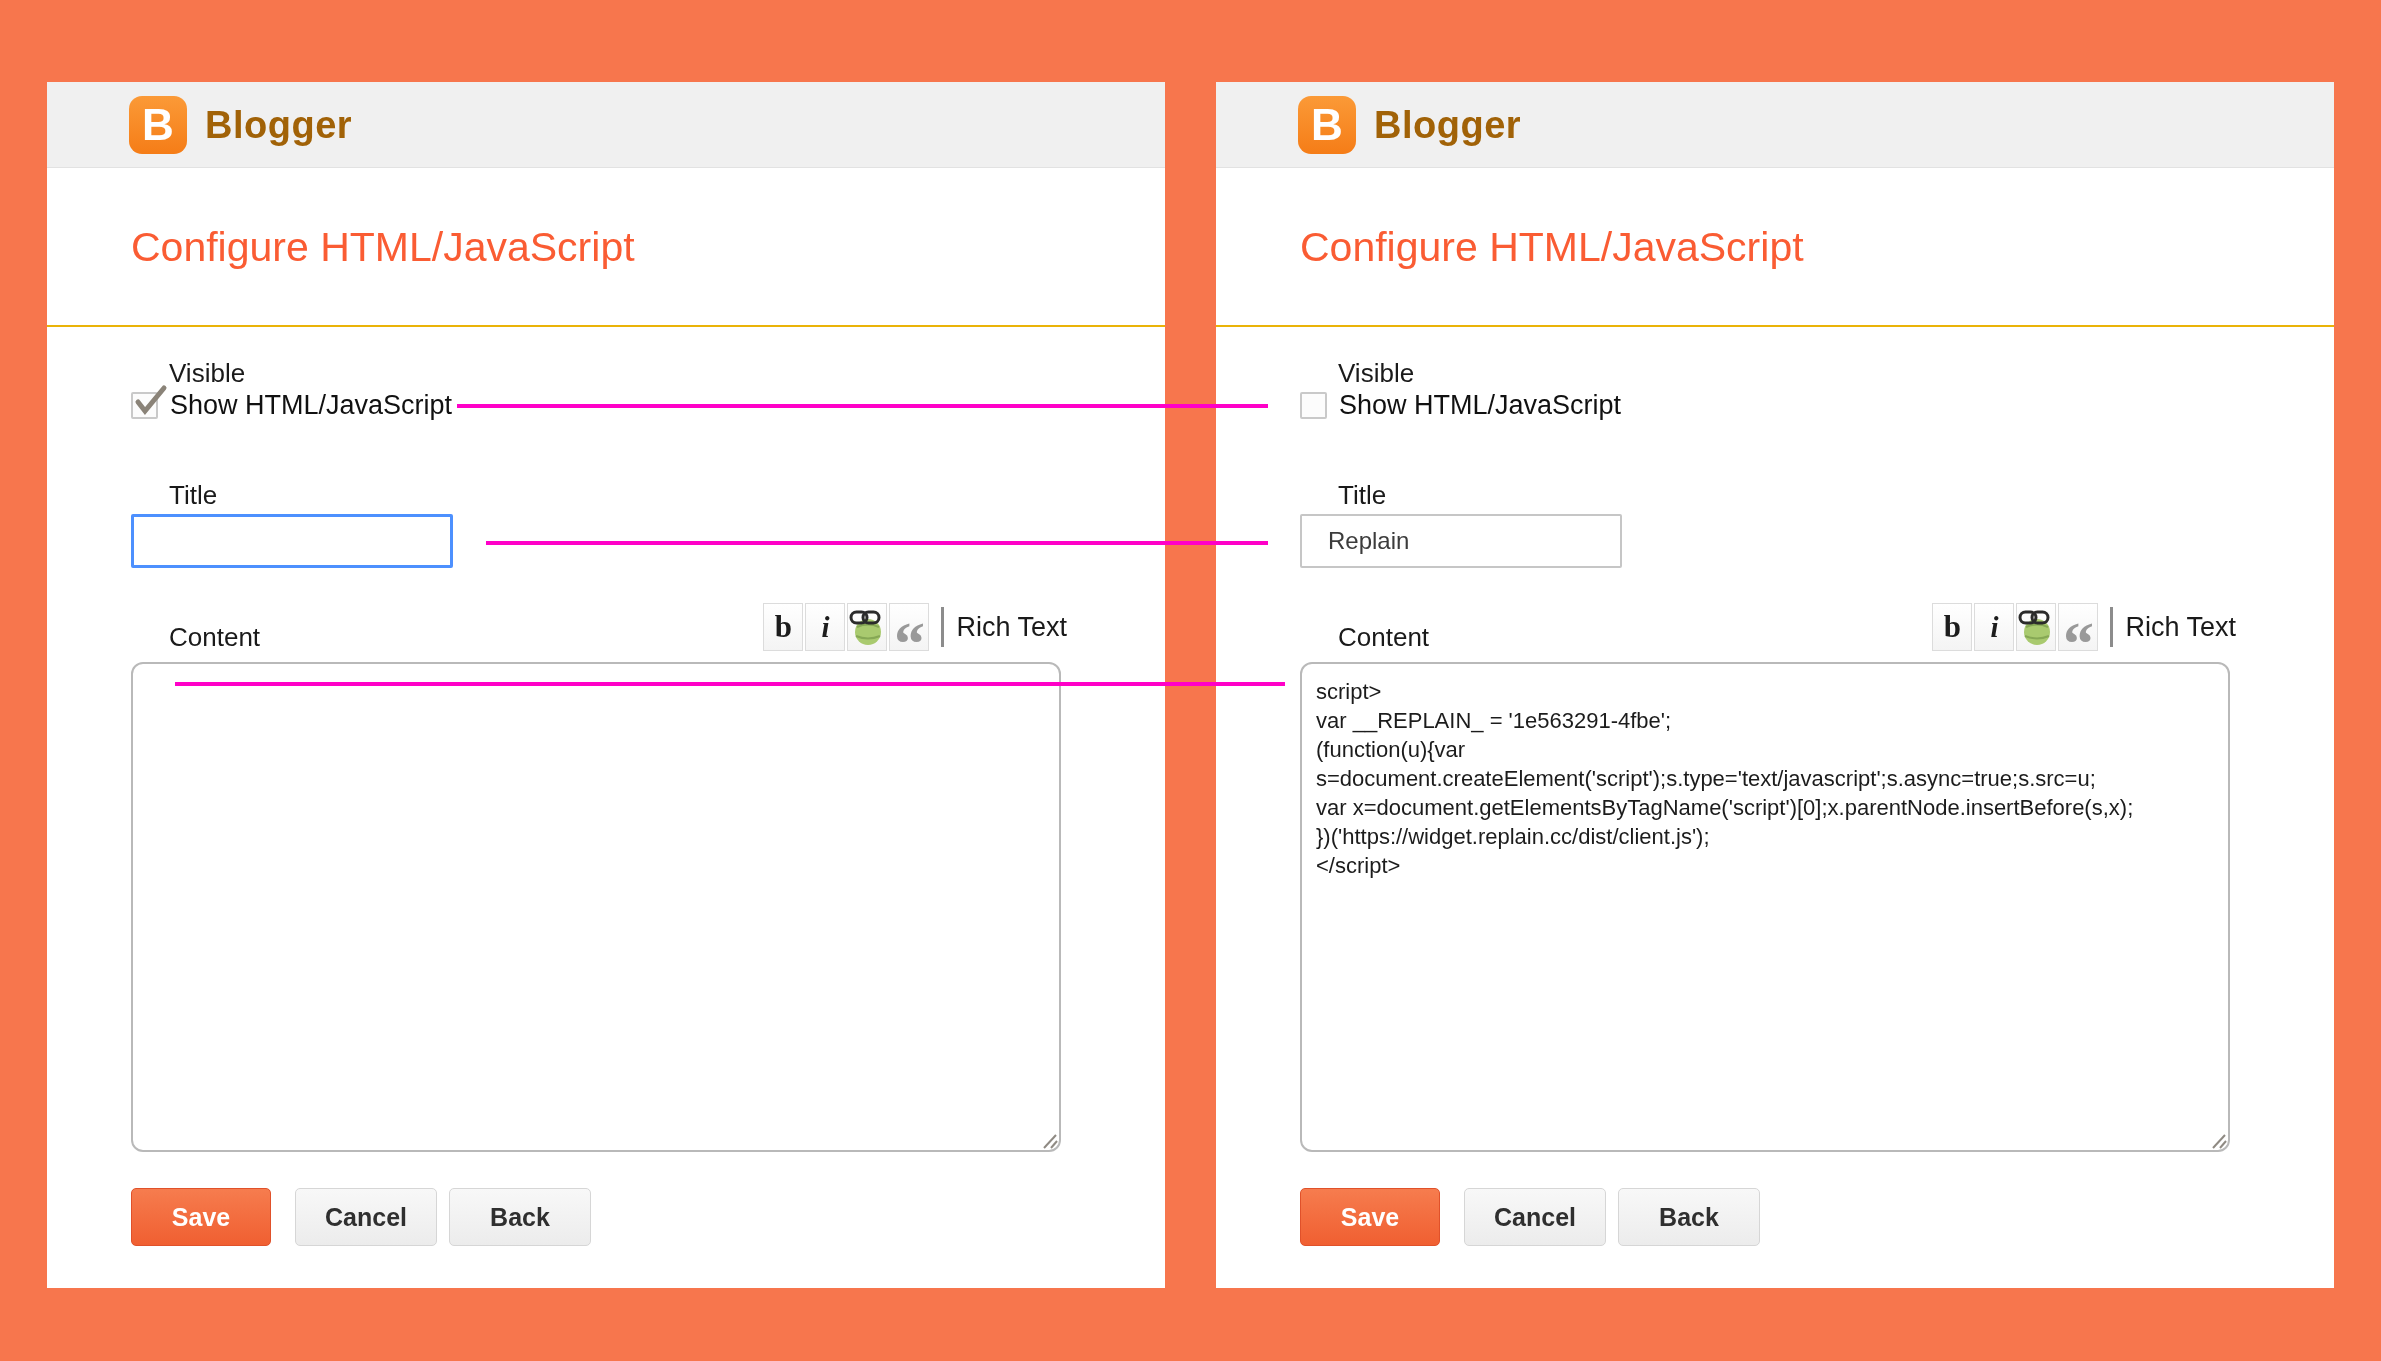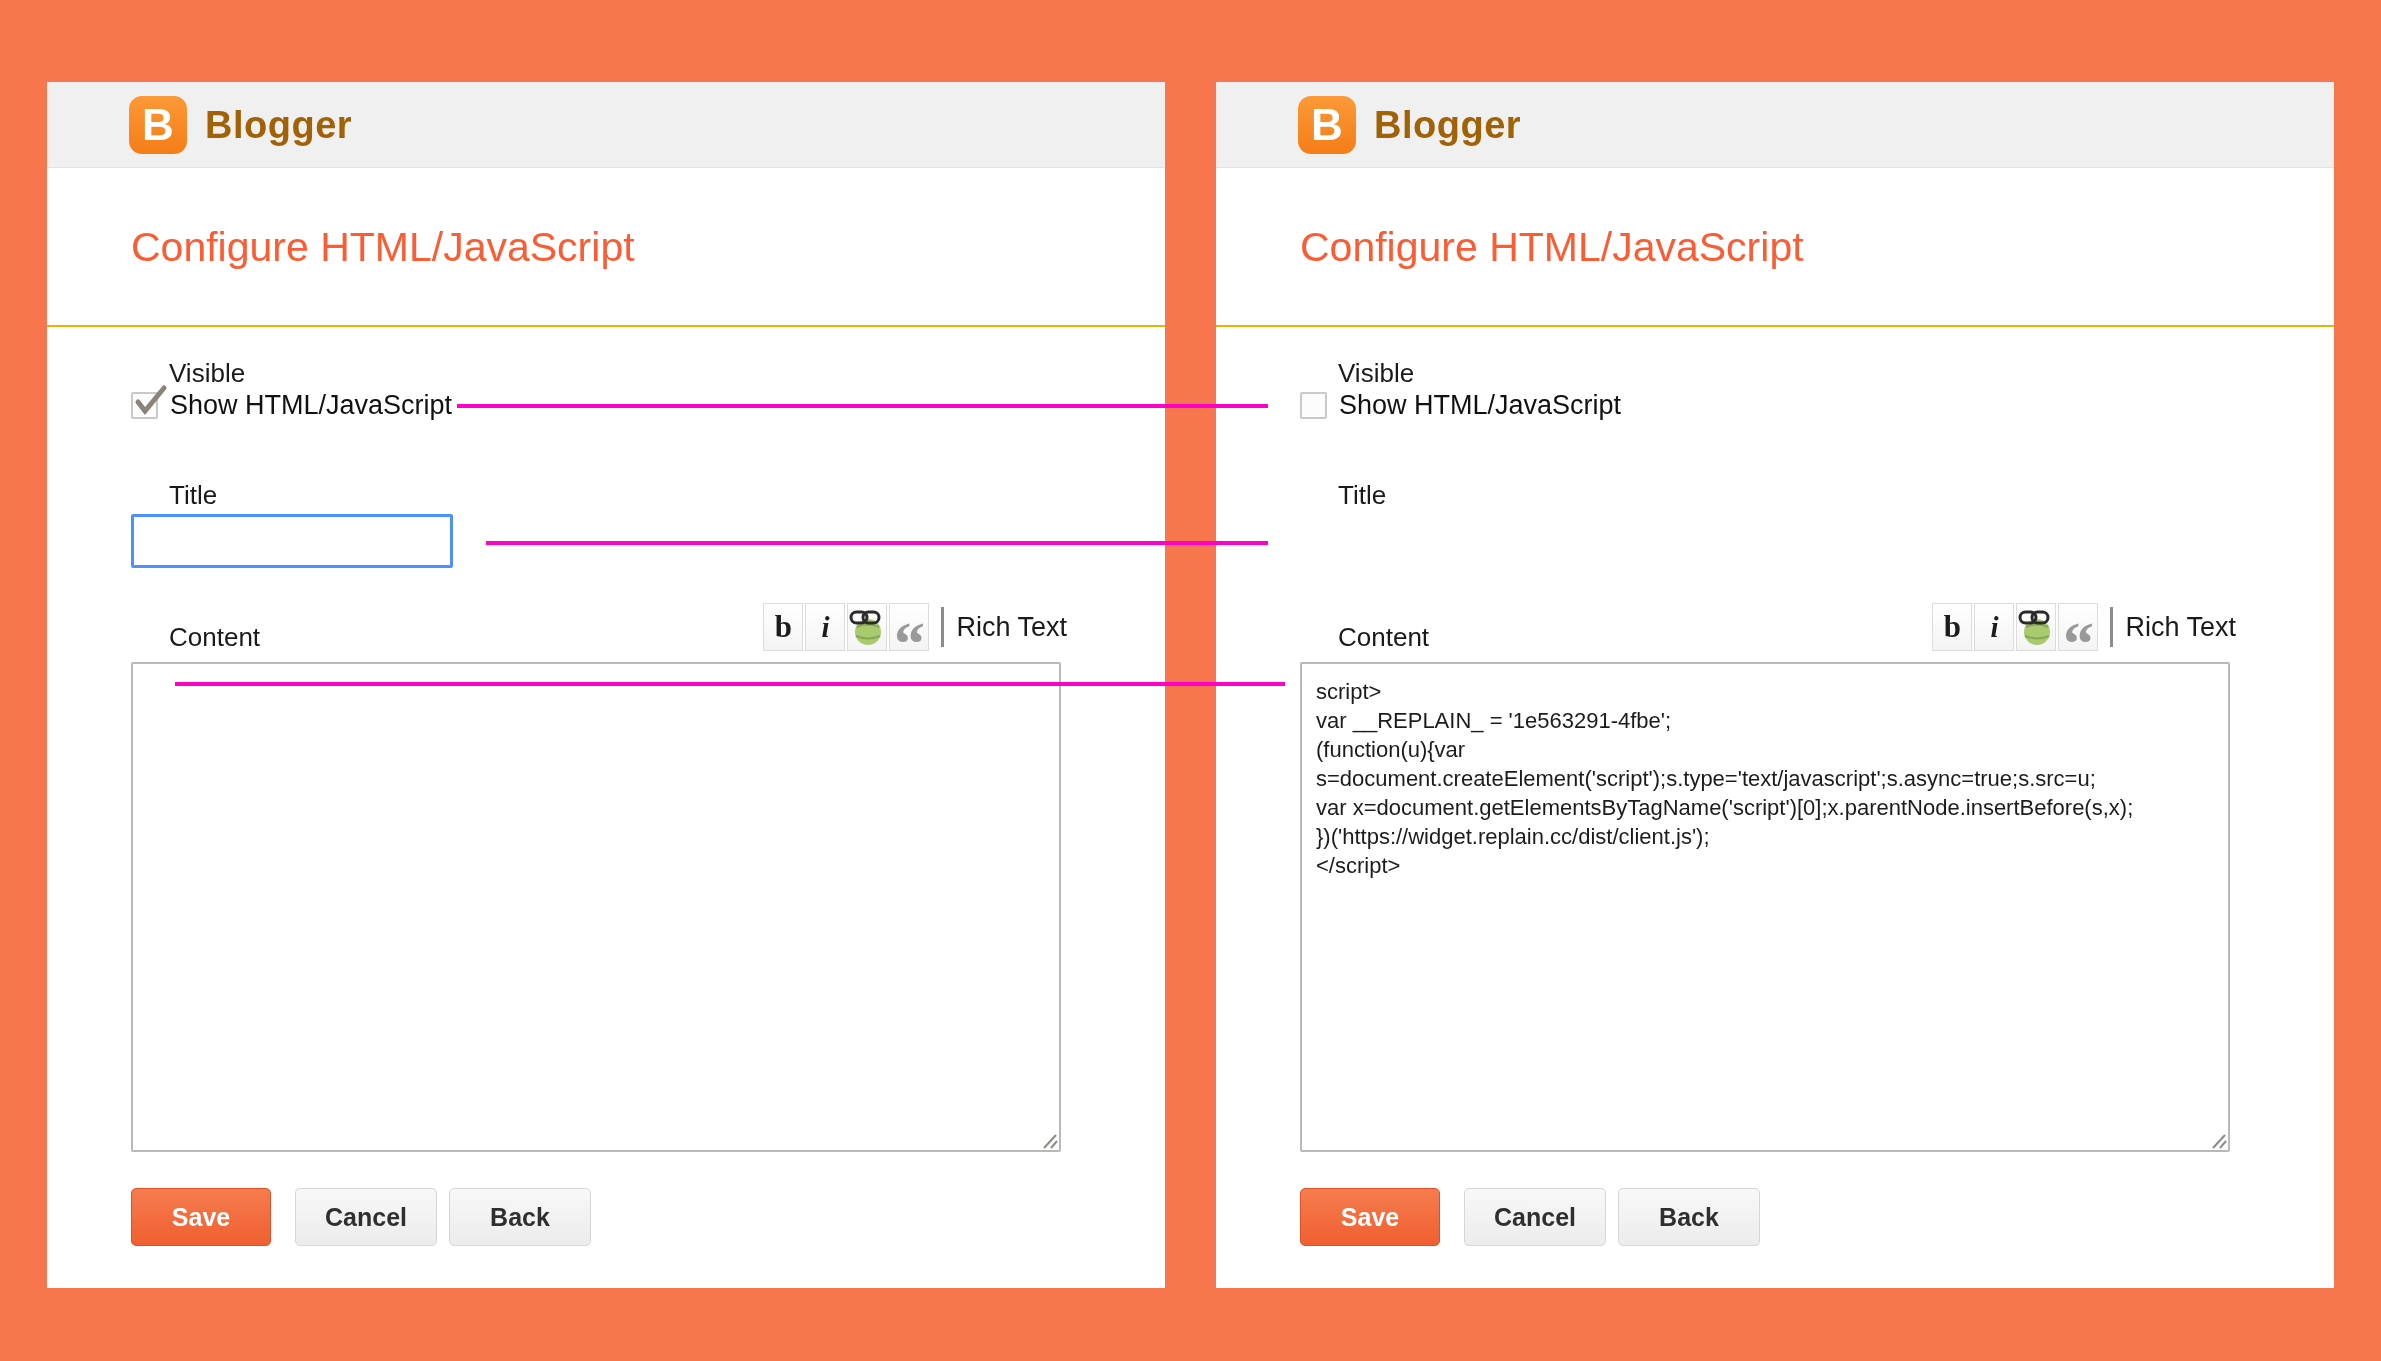--- a/index.html
+++ b/index.html
@@ -84,21 +84,21 @@
   .glyph-q {
     font-family:"Liberation Serif","DejaVu Serif",serif; font-weight:bold;
     font-size:62px; color:#999999; position:relative; top:16px; line-height:20px;
   }
   .tb-divider { width:3px; height:40px; background:#8c8c8c; margin:0 12px 0 12px; }
   .richtext { font-size:27px; color:#1a1a1a; cursor:pointer; white-space:nowrap; }
 
   
   .content-ta {
     position:absolute; left:84px; top:580px; width:930px; height:490px;
-    border:2px solid #b9b9b9; border-radius:2px; background:#ffffff;
+    border:2px solid #b9b9b9; border-radius:12px; background:#ffffff;
     font-family:"Liberation Sans","DejaVu Sans",sans-serif;
     font-size:22px; line-height:29px; color:#1c1c1c;
     padding:13px 12px 12px 14px; resize:none; outline:none; overflow:hidden;
     white-space:pre-wrap; word-break:break-all;
   }
   .resize-handle { position:absolute; left:992px; top:1048px; pointer-events:none; }
 
   
   .btnrow { position:absolute; left:84px; top:1106px; display:flex; align-items:center; }
   .btn {
@@ -198,20 +198,21 @@
     <h1>Configure HTML/JavaScript</h1>
   </div>
 
   <div class="lbl lbl-visible">Visible</div>
   <div class="checkrow">
     <span class="cb"></span>
     <span class="cb-label">Show HTML/JavaScript</span>
   </div>
 
   <div class="lbl lbl-title">Title</div>
+  <input class="title-input" value="Replain" style="">
 
   <div class="toolbar">
     <button class="tb">
       <span class="glyph-b">b</span>
     </button>
     <button class="tb">
       <span class="glyph-i">i</span>
     </button>
     <button class="tb">
       <svg width="38" height="42" viewBox="0 0 38 42">

